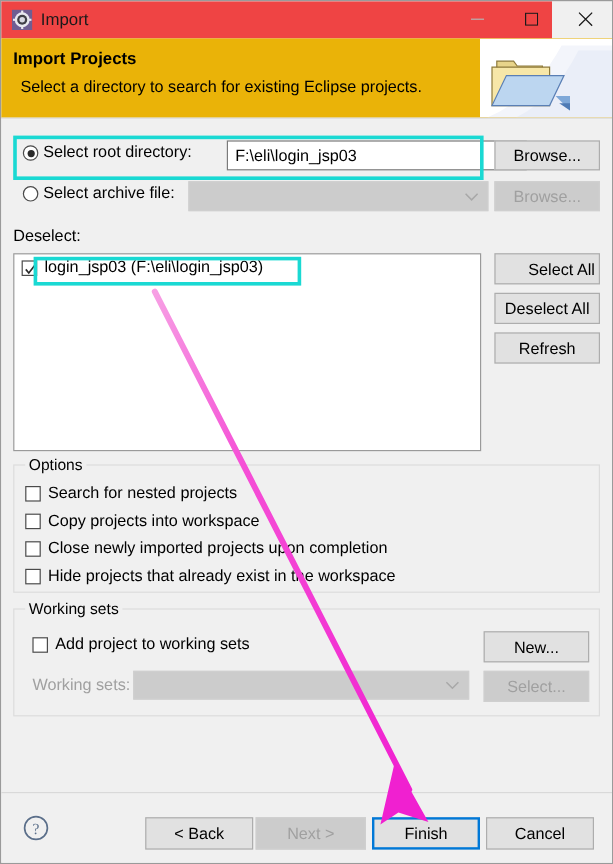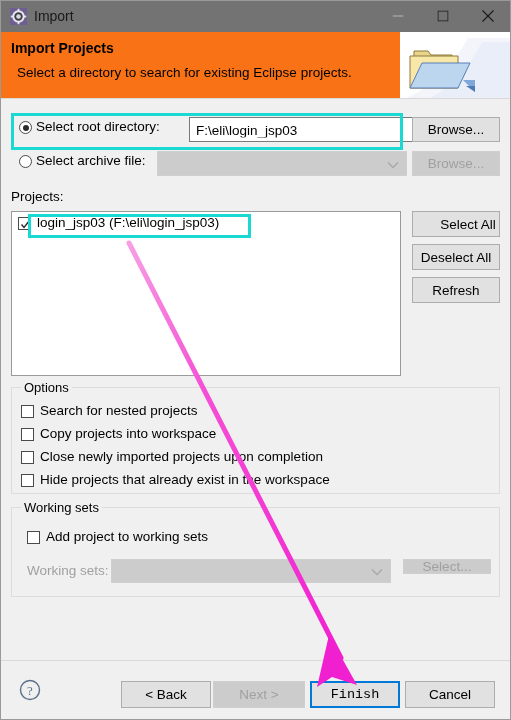--- a/index.html
+++ b/index.html
@@ -18,23 +18,23 @@
     background: #f0f0f0;
     border: 1px solid #9a9a9a;
     box-sizing: border-box;
     overflow: hidden;
   }
 
   
   #titlebar {
     position: absolute;
     left: 0; top: 0;
-    width: 509px;
+    width: 459px;
     height: 31px;
-    background: #737373;
+    background: #ef4444;
     box-sizing: border-box;
   }
   #app-icon {
     position: absolute;
     left: 9px; top: 7px;
     width: 17px; height: 17px;
   }
   #title-text {
     position: absolute;
     left: 33px; top: 7px;
@@ -53,21 +53,21 @@
   #btn-min { left: 374px; }
   #btn-max { left: 419px; }
   #btn-close { left: 464px; }
 
   
   #header {
     position: absolute;
     left: 0; top: 31px;
     width: 509px;
     height: 66px;
-    background: #f97316;
+    background: #eab308;
     overflow: hidden;
   }
   #header-title {
     position: absolute;
     left: 10px; top: 8px;
     font-size: 14px;
     font-weight: bold;
     color: #000000;
     white-space: nowrap;
   }
@@ -174,21 +174,20 @@
     white-space: nowrap;
     cursor: default;
   }
   .btn.disabled {
     background: #cccccc;
     border-color: #cfcfcf;
     color: #a0a0a0;
   }
   .btn.focus {
     border: 2px solid #0078d7;
-    font-family: Liberation Mono, monospace;
   }
 
   
   #project-list {
     position: absolute;
     left: 10px; top: 112px;
     width: 390px;
     height: 165px;
     background: #ffffff;
     border: 1px solid #9a9a9a;
@@ -338,21 +337,21 @@
     <div class="combo disabled" style="left:156px; top:52px; width:250px; height:25px;">
       <span class="ctext"></span>
       <span class="carrow">
         <svg width="12" height="8" viewBox="0 0 12 8">
             <path d="M1 1.5 L6 6.5 L11 1.5" stroke="#a8a8a8" stroke-width="1.3" fill="none"></path>
           </svg>
       </span>
     </div>
     <div class="btn disabled" style="left:411px; top:52px; width:88px; height:25px;">Browse...</div>
 
-    <div class="lbl" style="left:10px; top:90px;">Projects:</div>
+    <div class="lbl" style="left:10px; top:90px;">Deselect:</div>
 
     <div id="project-list">
       <div id="project-row">
         <span class="chk">
           <svg width="11" height="11" viewBox="0 0 11 11">
               <path d="M1.5 5.5 L4 8.5 L9.5 1.5" stroke="#2b2b2b" stroke-width="1.4" fill="none"></path>
             </svg>
         </span>
         <span class="chk-label">login_jsp03 (F:\eli\login_jsp03)</span>
       </div>
@@ -382,31 +381,32 @@
       <span class="chk-label">Hide projects that already exist in the workspace</span>
     </div>
 
     <div class="group" style="left:10px; top:408px; width:489px; height:90px;">
       <span class="group-title">Working sets</span>
     </div>
     <div class="opt-row" style="left:26px; top:432px;">
       <span class="chk"></span>
       <span class="chk-label">Add project to working sets</span>
     </div>
+    <div class="btn" style="left:402px; top:427px; width:88px; height:26px;">New...</div>
 
     <div class="lbl dim" style="left:26px; top:464px;">Working sets:</div>
     <div class="combo disabled" style="left:110px; top:460px; width:280px; height:24px;">
       <span class="ctext"></span>
       <span class="carrow">
         <svg width="12" height="8" viewBox="0 0 12 8">
             <path d="M1 1.5 L6 6.5 L11 1.5" stroke="#a8a8a8" stroke-width="1.3" fill="none"></path>
           </svg>
       </span>
     </div>
-    <div class="btn disabled" style="left:402px; top:460px; width:88px; height:15px;">Select...</div>
+    <div class="btn disabled" style="left:402px; top:460px; width:88px; height:26px;">Select...</div>
   </div>
 
   <div id="footer">
     <span id="help-icon">
       <svg width="22" height="22" viewBox="0 0 22 22">
         <circle cx="11" cy="11" r="9.5" fill="none" stroke="#5b6f8a" stroke-width="1.4"></circle>
         <text x="11" y="16" font-size="13" font-family="Liberation Serif, serif" fill="#5b6f8a" text-anchor="middle">?</text>
       </svg>
     </span>
     <div class="btn" style="left:120px; top:20px; width:90px; height:27px;">&lt; Back</div>

